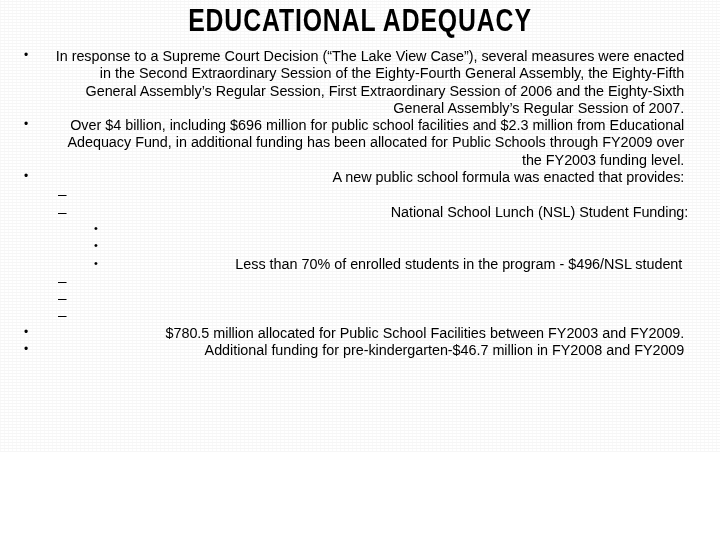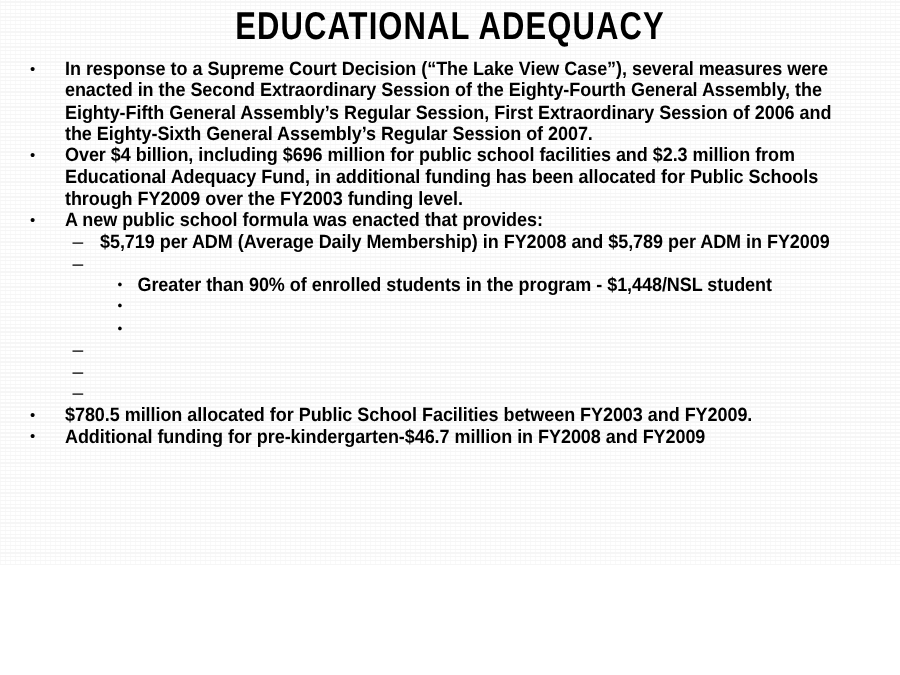--- a/index.html
+++ b/index.html
@@ -56,23 +56,22 @@
 
   .marker {
     flex: 0 0 auto;
     text-align: left;
     font-size: 15.4px;
     line-height: 17.3px;
     color: #000;
   }
   .btext {
     flex: 1 1 auto;
-    text-align: left;
+    text-align: right;
     word-spacing: 0.1px;
-    font-weight: bold;
   }
 
   
   .lvl1 { padding-left: 24px; }
   .lvl1 > .marker { width: 28px; font-size: 12px; line-height: 17.3px; }
   .lvl1 > .btext  { max-width: 632px; padding-right: 24px; }
 
   
   .lvl2 { padding-left: 58px; }
   .lvl2 > .marker { width: 22px; }
@@ -117,34 +116,34 @@
       <div class="bullet-row lvl1">
         <span class="marker">•</span>
         <span class="btext"><span class="squeeze">Over $4 billion, including $696 million for public school facilities and $2.3 million from Educational Adequacy Fund, in additional funding has been allocated for Public Schools through FY2009 over the FY2003 funding level.</span></span>
       </div>
       <div class="bullet-row lvl1">
         <span class="marker">•</span>
         <span class="btext"><span class="squeeze">A new public school formula was enacted that provides:</span></span>
       </div>
       <div class="bullet-row lvl2">
         <span class="marker">–</span>
-        <span class="btext"><span class="squeeze">$5,719 per ADM (Average Daily Membership) in FY2008 and $5,789 per ADM in FY2009</span></span>
       </div>
       <div class="bullet-row lvl2">
         <span class="marker">–</span>
-      </div>
-      <div class="bullet-row lvl3">
-        <span class="marker">•</span>
-        <span class="btext"><span class="squeeze">Greater than 90% of enrolled students in the program - $1,448/NSL student</span></span>
+        <span class="btext"><span class="squeeze">National School Lunch (NSL) Student Funding:</span></span>
       </div>
       <div class="bullet-row lvl3">
         <span class="marker">•</span>
       </div>
       <div class="bullet-row lvl3">
         <span class="marker">•</span>
+      </div>
+      <div class="bullet-row lvl3">
+        <span class="marker">•</span>
+        <span class="btext"><span class="squeeze">Less than 70% of enrolled students in the program - $496/NSL student</span></span>
       </div>
       <div class="bullet-row lvl2">
         <span class="marker">–</span>
       </div>
       <div class="bullet-row lvl2">
         <span class="marker">–</span>
       </div>
       <div class="bullet-row lvl2">
         <span class="marker">–</span>
       </div>

